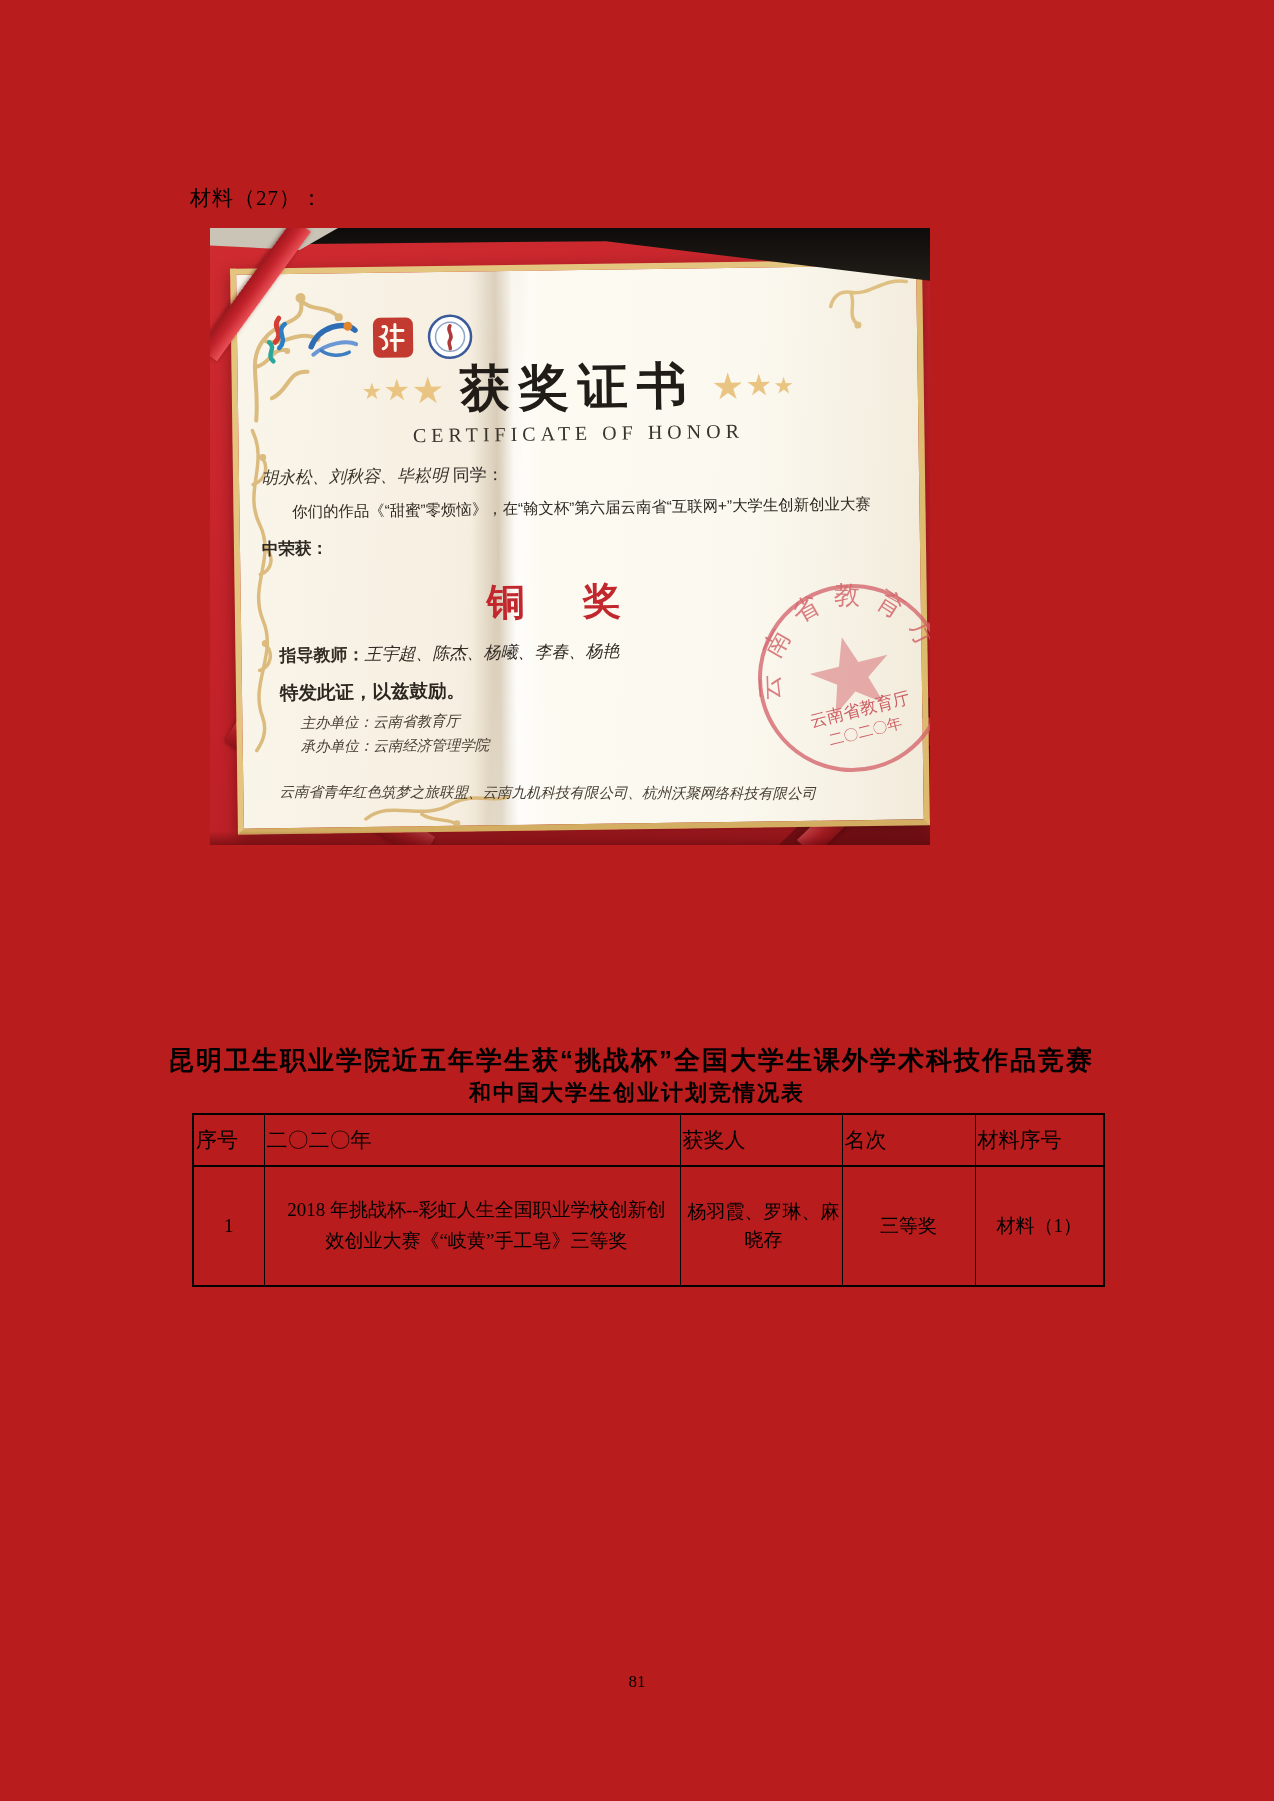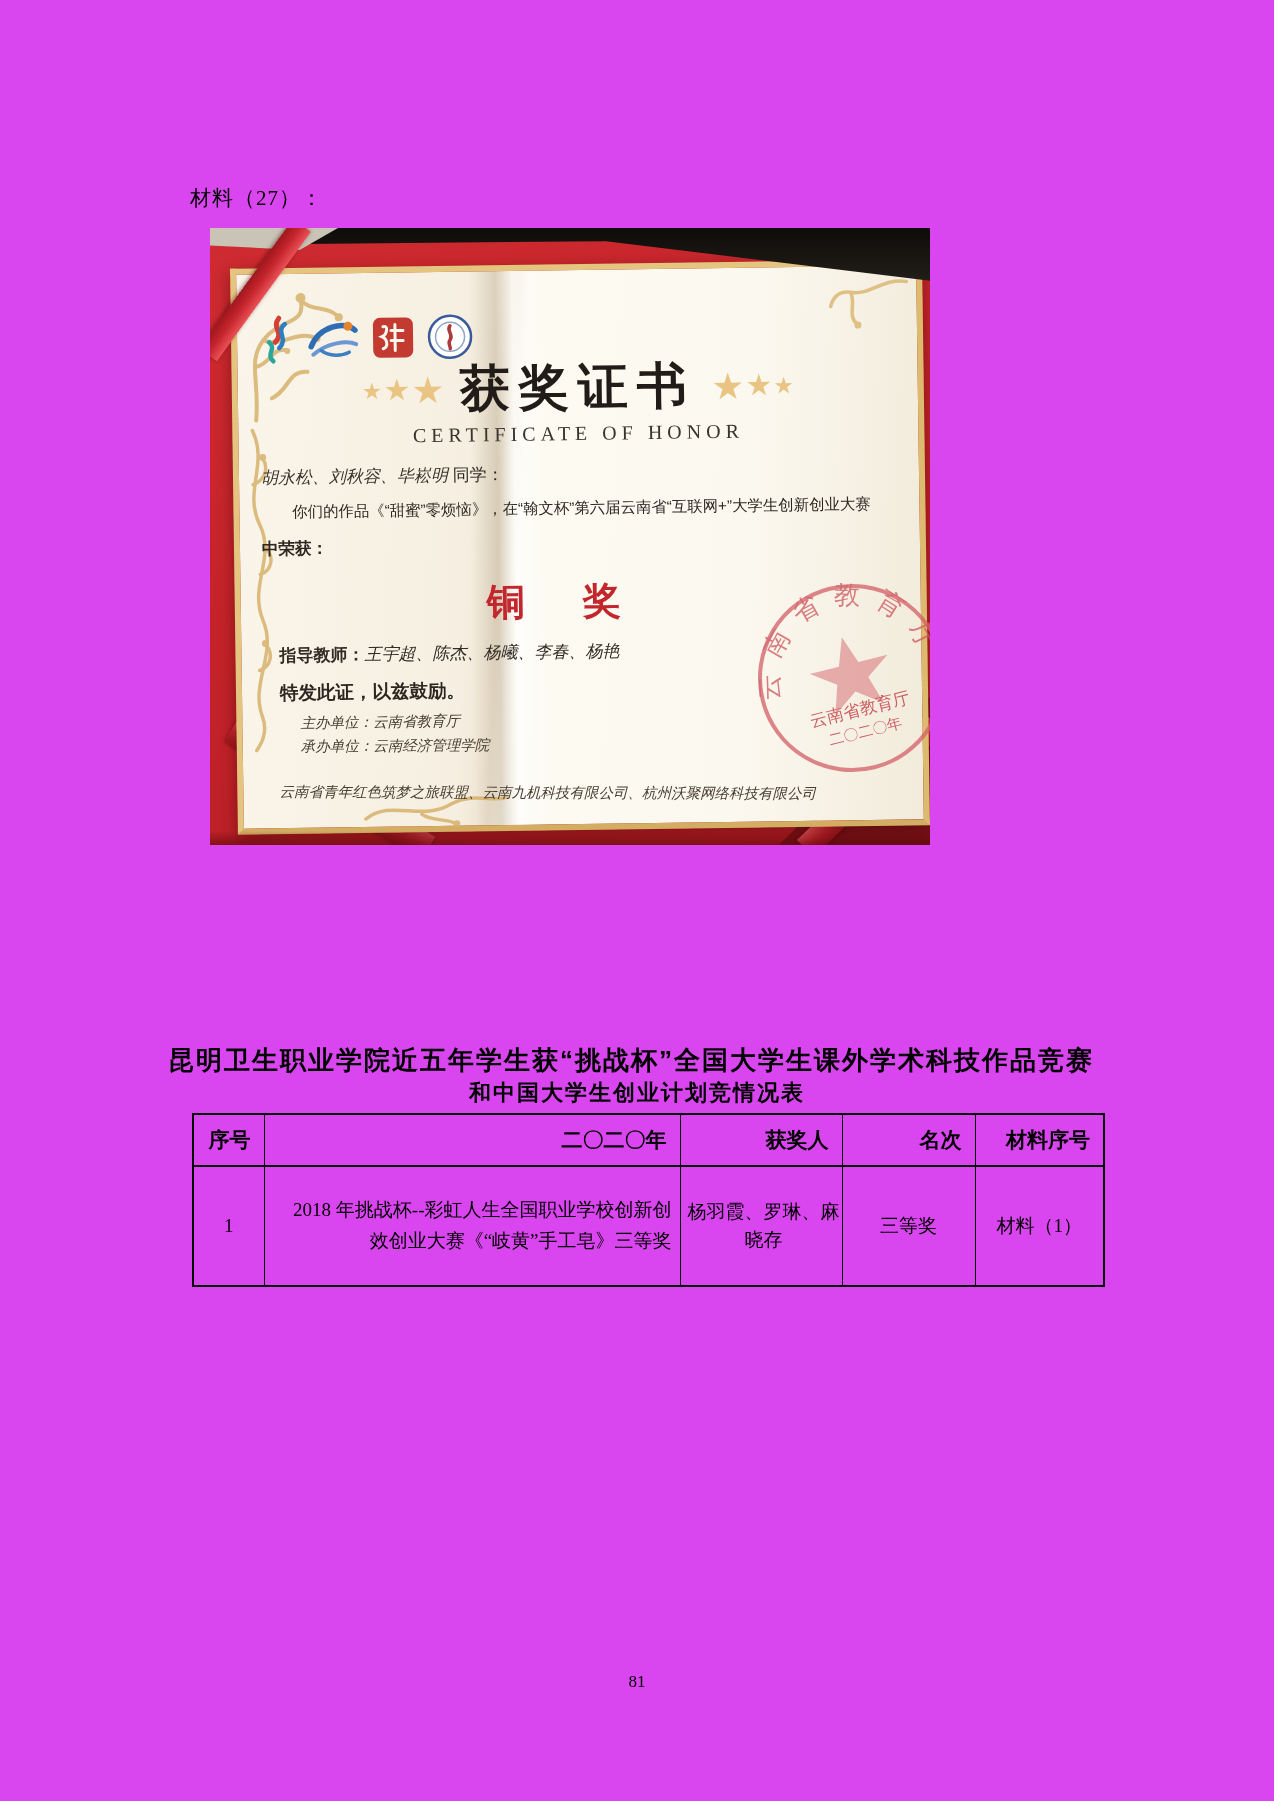--- a/index.html
+++ b/index.html
@@ -1,18 +1,18 @@
 <!DOCTYPE html>
 <html lang="zh"><head>
 <meta charset="utf-8">
 <style>
   html,body{margin:0;padding:0;background:#888;}
   #page{
     position:relative; width:1274px; height:1801px; margin:0 auto;
-    background:#d946ef; overflow:hidden;
+    background:#b91c1c; overflow:hidden;
     font-family:"Liberation Serif", serif; color:#000;
   }
   
   .material-label{
     position:absolute; left:190px; top:184px;
     font-size:21px; letter-spacing:1px; font-weight:500;
   }
   
   #photo{
     position:absolute; left:210px; top:228px; width:720px; height:617px;
@@ -123,27 +123,27 @@
   }
   
   .awards-table{
     position:absolute; left:192px; top:1113px; width:911px;
     border-collapse:collapse; table-layout:fixed;
     font-family:"Liberation Serif", serif;
   }
   .awards-table, .awards-table th, .awards-table td{border:1.5px solid #000;}
   .awards-table{border-width:2.5px;}
   .awards-table th{
-    height:50px; font-size:21px; font-weight:700; text-align:right;
-    border-bottom-width:2.5px; padding:0 13px;
+    height:50px; font-size:21px; font-weight:400; text-align:left;
+    border-bottom-width:2.5px; padding:0 2px;
   }
   .awards-table td{font-size:19px; vertical-align:middle;}
   .awards-table td.c{text-align:center;}
   .awards-table tr.data-row{height:120px;}
-  td.award-name{padding:6px 8px 6px 17px; line-height:1.62; text-align:right;}
+  td.award-name{padding:6px 8px 6px 17px; line-height:1.62; text-align:center;}
   td.winners{padding:6px 2px 6px 7px; line-height:1.5; text-align:center;}
   
   .page-number{
     position:absolute; left:0; top:1672px; width:1274px; text-align:center;
     font-size:17px; color:#000;
   }
 </style>
 </head>
 <body>
 

